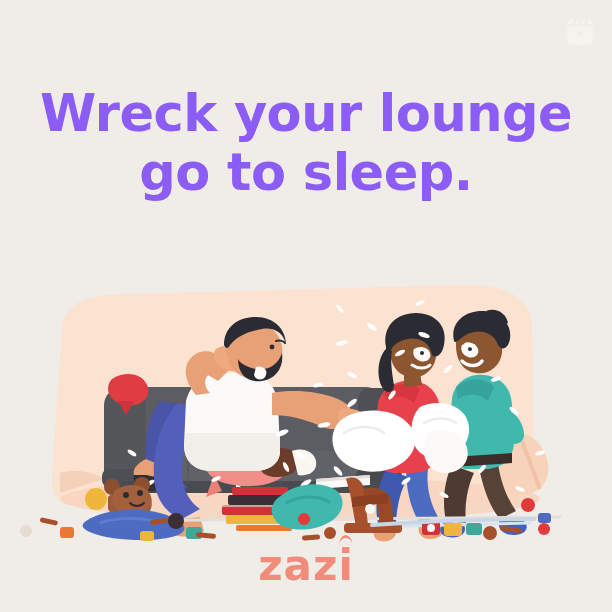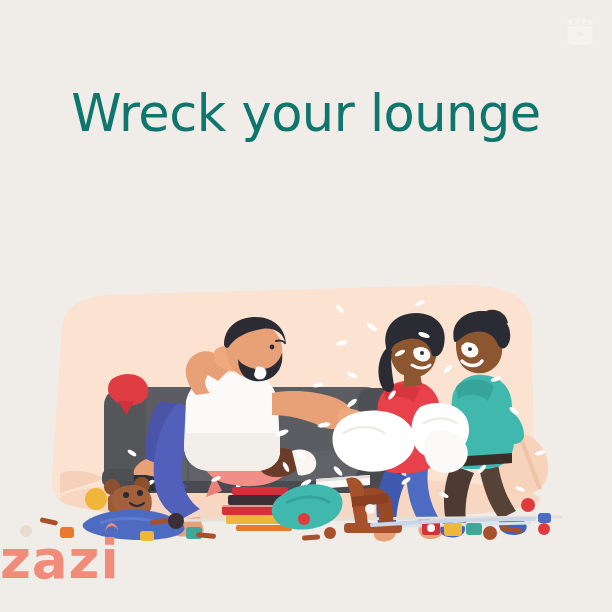--- a/index.html
+++ b/index.html
@@ -20,37 +20,37 @@
   .reels-badge{
     position:absolute;top:14px;right:14px;
     width:36px;height:36px;
     display:flex;align-items:center;justify-content:center;
   }
   
   .headline{
     position:absolute;
     top:84px;left:0;right:0;
     text-align:center;
-    color:#0f766e;
+    color:#8b5cf6;
     font-size:51px;
     line-height:59px;
-    font-weight:400;
+    font-weight:700;
     letter-spacing:-0.5px;
     font-family:"DejaVu Sans","Liberation Sans",sans-serif;
     padding:0 18px;
     box-sizing:border-box;
   }
   .headline .ln{display:block;white-space:nowrap;}
   
   .logo{
     position:absolute;
     left:0;right:0;bottom:22px;
-    text-align:left;
+    text-align:center;
     color:#F08C79;
-    font-size:53px;
+    font-size:42px;
     font-weight:600;
     letter-spacing:1px;
     font-family:"DejaVu Sans","Liberation Sans",sans-serif;
   }
   .logo-wrap{position:relative;display:inline-block;}
   .logo-tilde{
     position:absolute;
     right:2px;top:-6px;
     width:13px;height:7px;
     border-top:3px solid #F08C79;
@@ -80,20 +80,21 @@
         <path d="M9.1 2.6 L11.8 2.6 L9.6 7.2 L6.9 7.2 Z"></path>
         <path d="M15.2 2.6 L17.9 2.6 L15.7 7.2 L13.0 7.2 Z"></path>
         <path d="M21.3 2.6 L24.0 2.6 L21.8 7.2 L19.1 7.2 Z"></path>
         <path d="M12.6 13.2 L19.8 17.0 L12.6 20.8 Z"></path>
       </g>
     </svg>
   </div>
 
   <div class="headline">
     <span class="ln">Wreck your lounge</span>
+    <span class="ln">go to sleep.</span>
   </div>
 
   <div class="illus">
     <svg viewBox="0 0 612 268" xmlns="http://www.w3.org/2000/svg">
 
       <g>
         <path d="M62 48 C62 26 80 14 108 12 L455 2 C500 0 530 12 532 40 L534 198 C534 214 520 222 500 222 L74 222 C58 222 52 212 52 196 Z" fill="#FBE2D1"></path>
         <path d="M62 48 C62 26 80 14 108 12 L200 9 L196 222 L74 222 C58 222 52 212 52 196 Z" fill="#FBE2D1"></path>
       </g>
 

